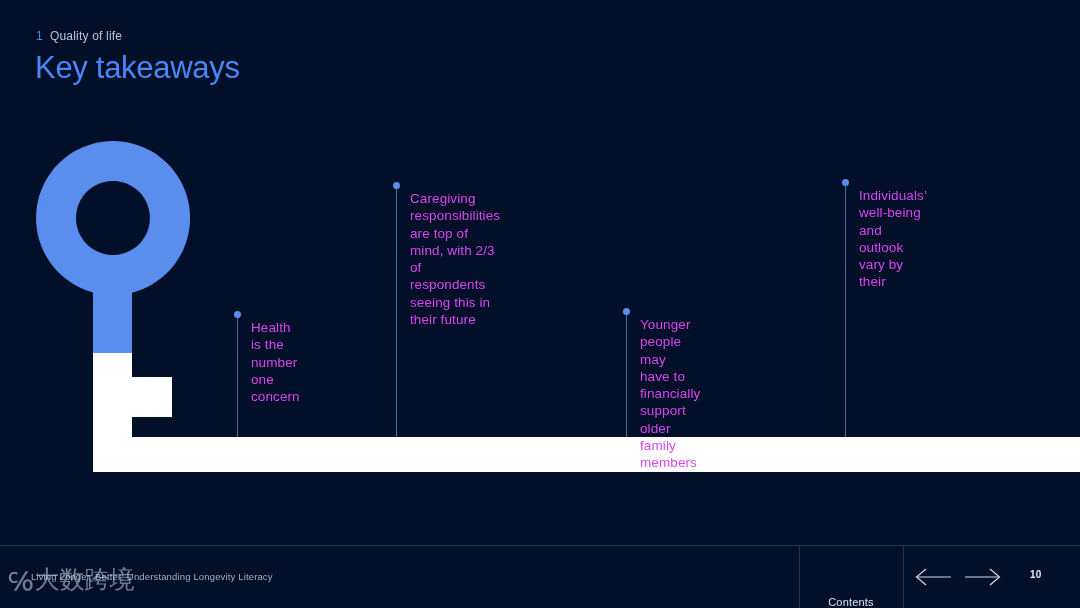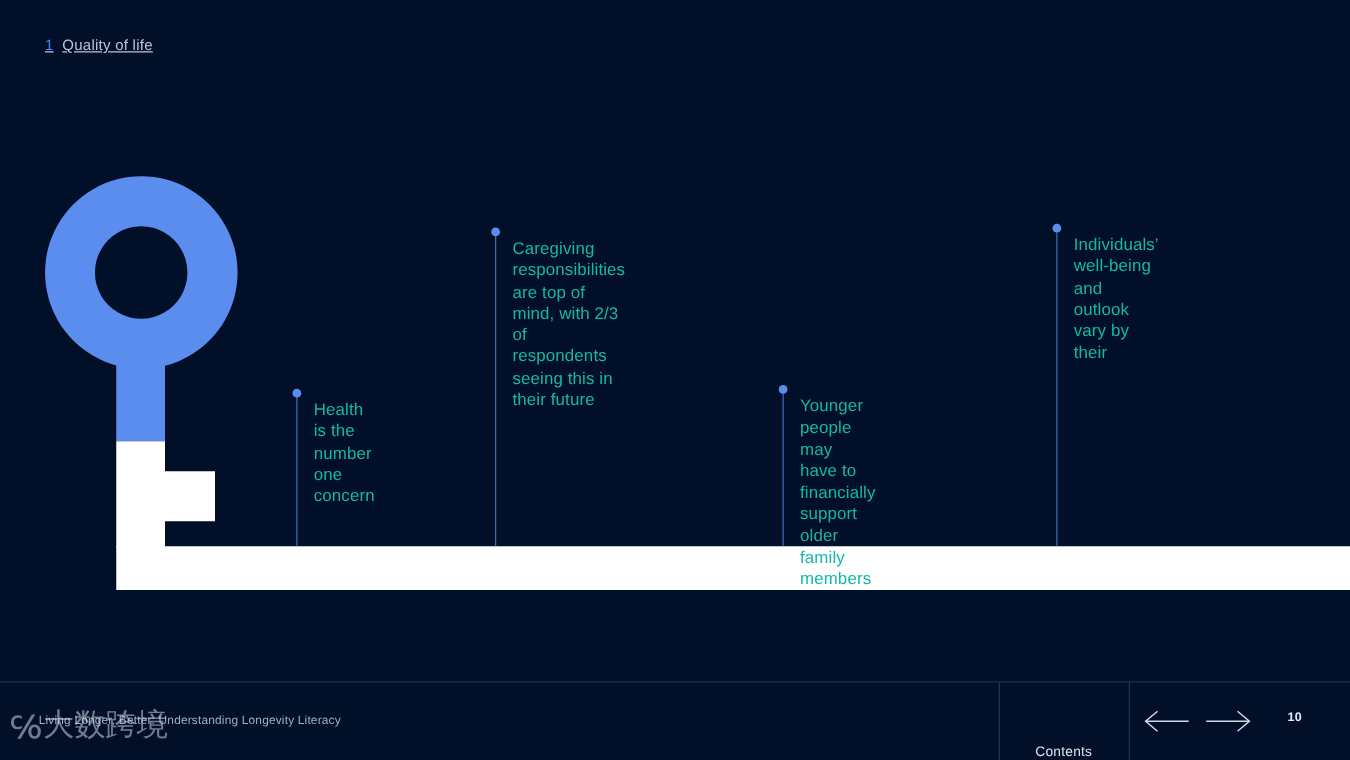--- a/index.html
+++ b/index.html
@@ -19,21 +19,20 @@
 
   
   .eyebrow {
     position: absolute;
     left: 36px;
     top: 29px;
     font-size: 12px;
     color: #b9c6d8;
     letter-spacing: 0.2px;
     white-space: nowrap;
-    text-decoration: underline;
   }
   .eyebrow .num {
     color: #4a86f7;
     margin-right: 7px;
   }
   .title {
     position: absolute;
     left: 35px;
     top: 50px;
     font-size: 31px;
@@ -72,21 +71,21 @@
     height: 7px;
     border-radius: 50%;
     background: #5b8dee;
   }
   .callout .ctext {
     position: absolute;
     left: 14px;
     top: 5px;
     font-size: 13.5px;
     line-height: 17.3px;
-    color: #14b8a6;
+    color: #d946ef;
     letter-spacing: 0.1px;
     white-space: pre-line;
   }
 
   
   .footer-rule {
     position: absolute;
     left: 0;
     top: 545px;
     width: 1080px;
@@ -172,20 +171,21 @@
   }
 </style>
 </head>
 <body>
 
 <div class="slide">
 
   <div class="eyebrow">
     <span class="num">1</span><span>Quality of life</span>
   </div>
+  <div class="title">Key takeaways</div>
 
   <svg class="key-svg" viewBox="0 0 1080 608">
 
     <path fill="#5b8dee" d="M113,141 a77,77 0 1,0 0.1,0 z M113,181 a37,37 0 1,1 -0.1,0 z" fill-rule="evenodd"></path>
 
     <rect x="93" y="280" width="39" height="73" fill="#5b8dee"></rect>
 
     <rect x="93" y="353" width="39" height="85" fill="#ffffff"></rect>
 
     <rect x="132" y="377" width="40" height="40" fill="#ffffff"></rect>

